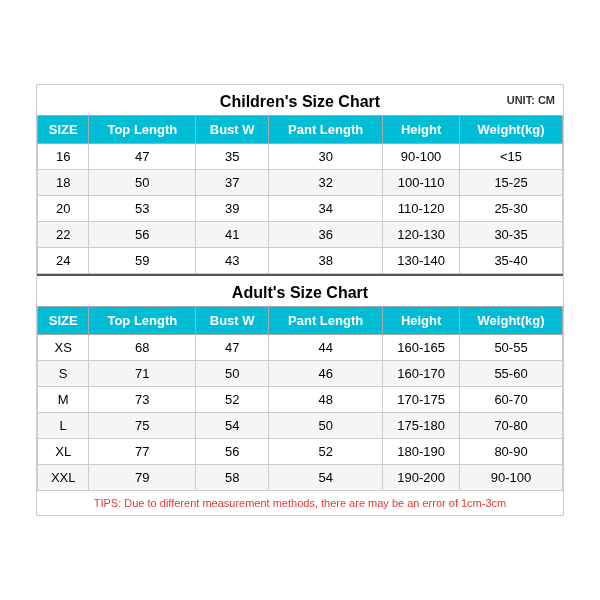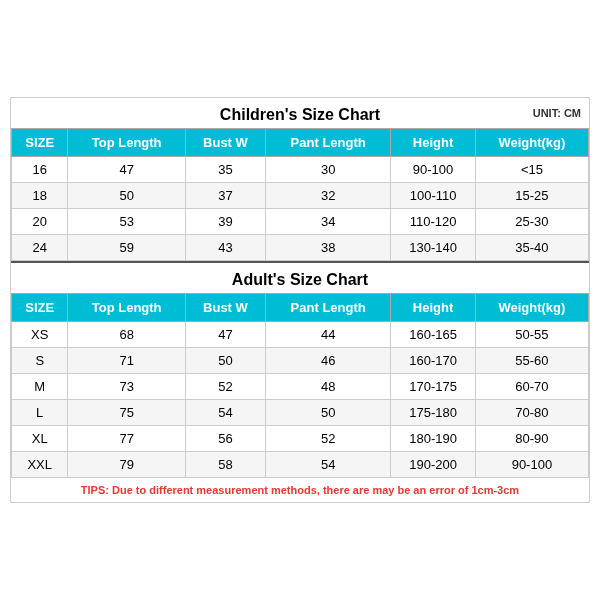--- a/index.html
+++ b/index.html
@@ -6,21 +6,21 @@
     body {
       width: 600px;
       height: 600px;
       display: flex;
       align-items: center;
       justify-content: center;
       background: #fff;
       font-family: Arial, sans-serif;
     }
     .chart-container {
-      width: 580px;
+      width: 528px;
       border: 1px solid #ccc;
       background: #fff;
     }
     .section-title {
       text-align: center;
       font-size: 16px;
       font-weight: bold;
       padding: 8px 4px 4px 4px;
       background: #fff;
       position: relative;
@@ -61,21 +61,20 @@
     }
     .adult-section {
       border-top: 2px solid #555;
     }
     .tips {
       text-align: center;
       font-size: 11px;
       color: #e53935;
       padding: 6px 4px;
       background: #fff;
-      font-weight: bold;
     }
   </style>
 </head>
 <body>
 
 <div class="chart-container">
 
   <div class="section-title">
     <span>Children's Size Chart</span>
     <span class="unit-label">UNIT: CM</span>
@@ -110,20 +109,28 @@
         </tr>
         <tr>
           <td>20</td>
           <td>53</td>
           <td>39</td>
           <td>34</td>
           <td>110-120</td>
           <td>25-30</td>
         </tr>
         <tr>
+          <td>22</td>
+          <td>56</td>
+          <td>41</td>
+          <td>36</td>
+          <td>120-130</td>
+          <td>30-35</td>
+        </tr>
+        <tr>
           <td>24</td>
           <td>59</td>
           <td>43</td>
           <td>38</td>
           <td>130-140</td>
           <td>35-40</td>
         </tr>
       </tbody>
   </table>
 

